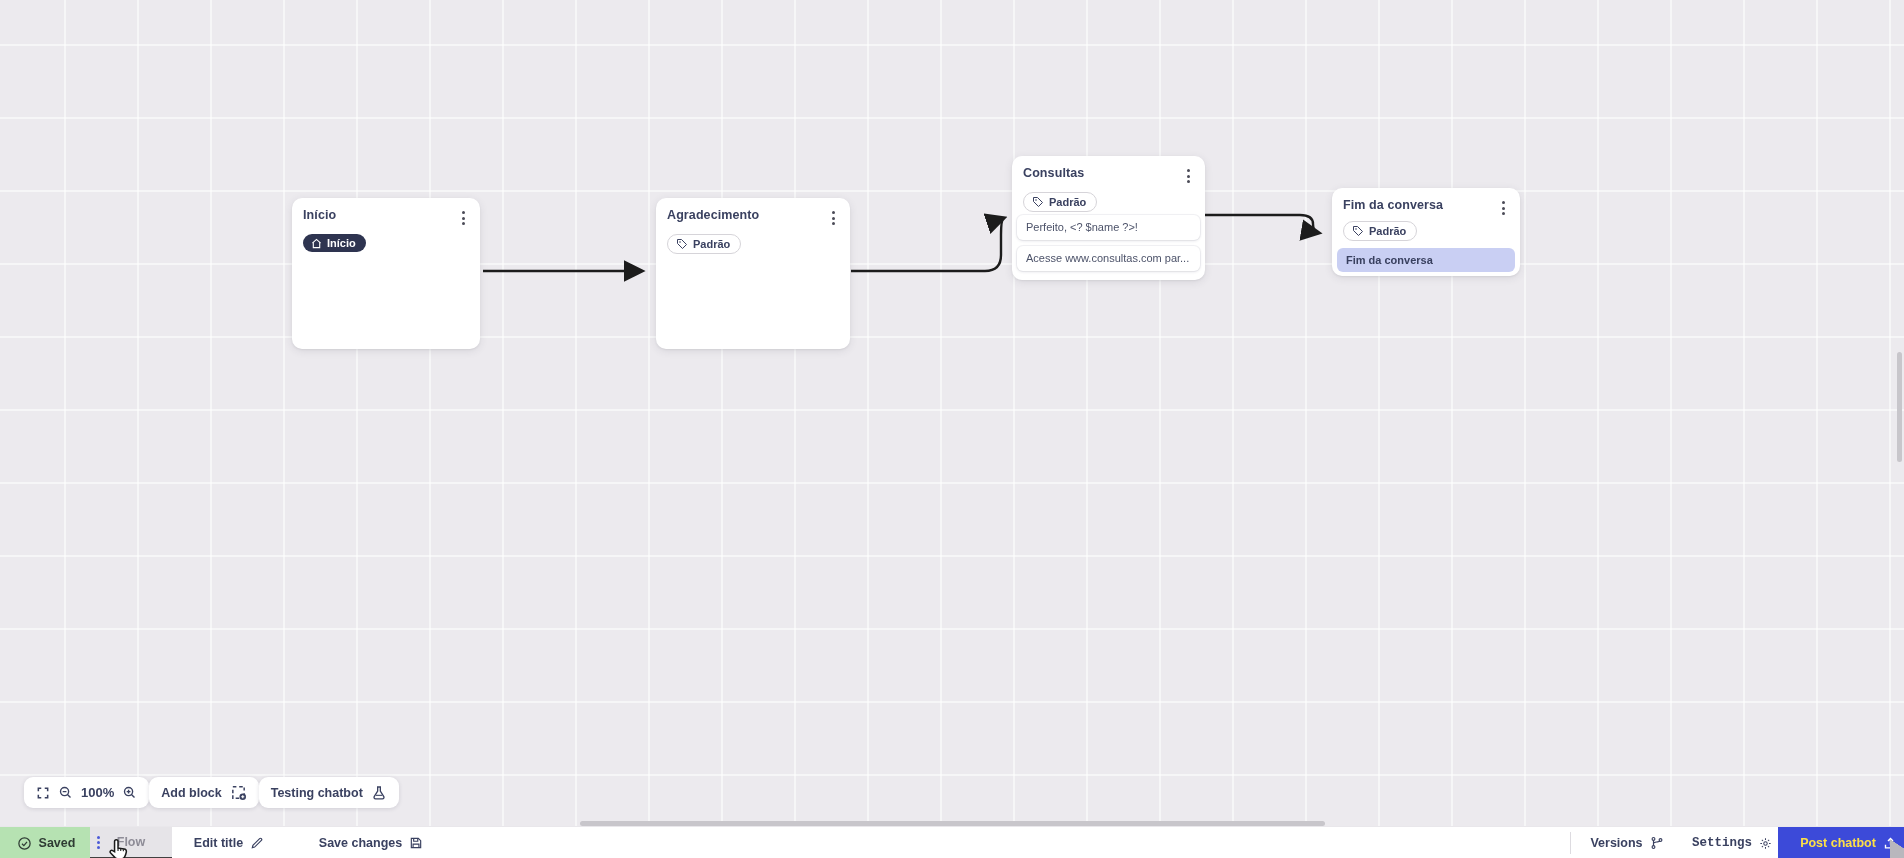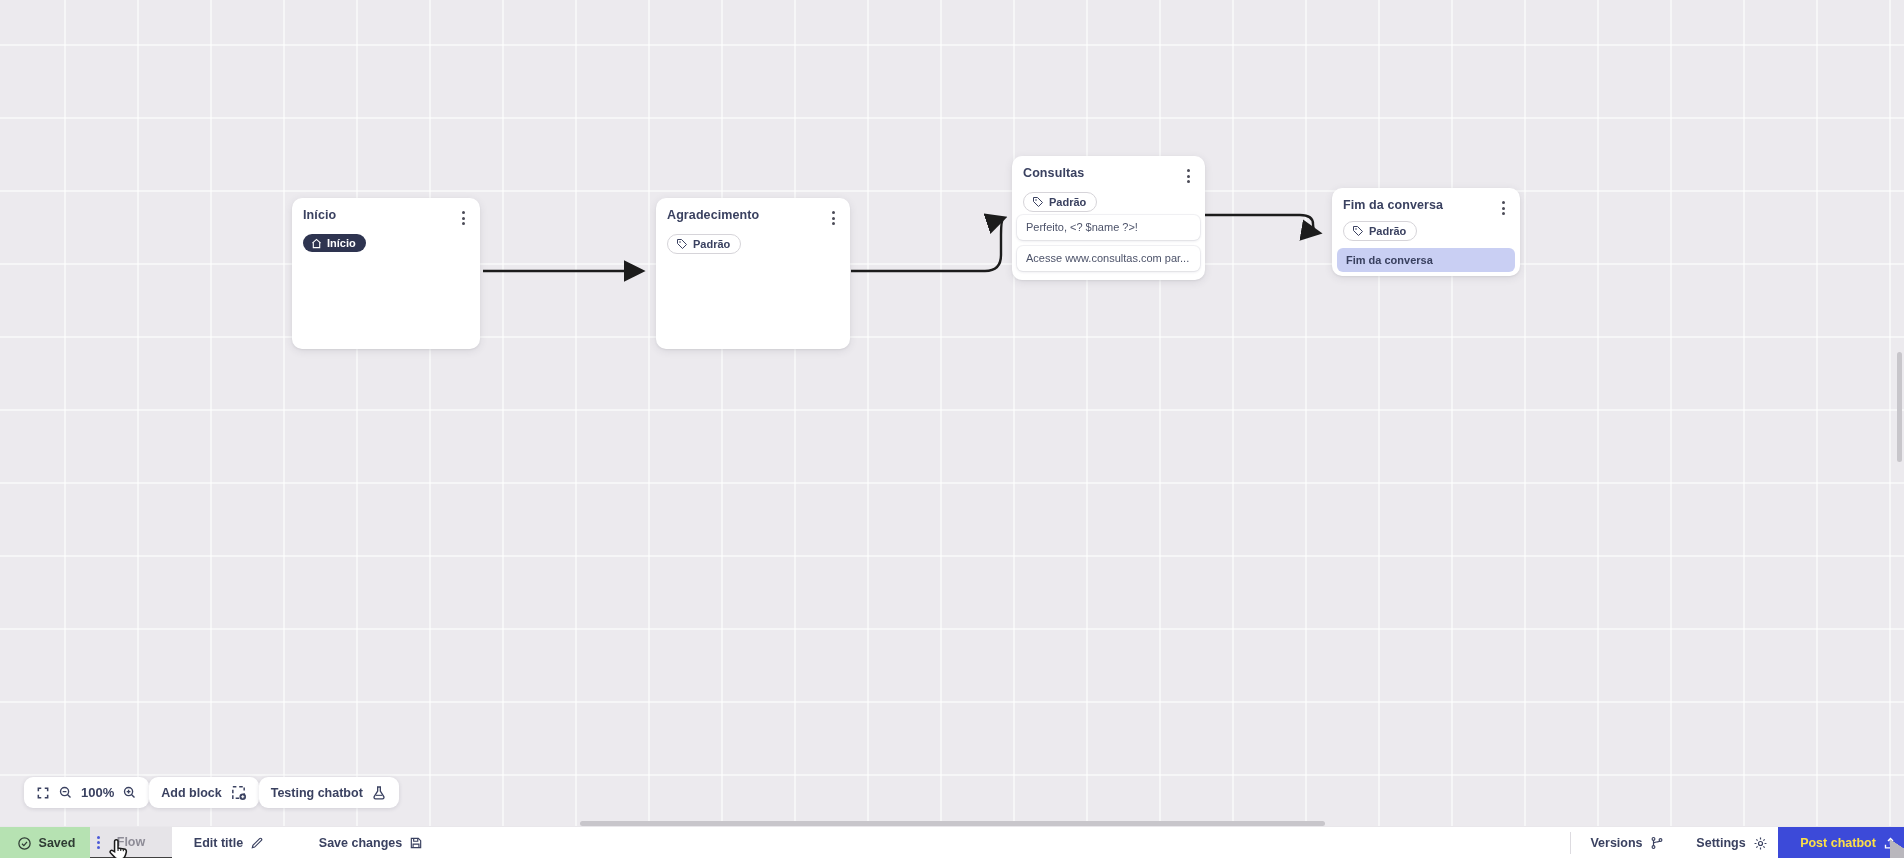--- a/index.html
+++ b/index.html
@@ -46,21 +46,21 @@
   .sb-item{position:absolute;top:0;height:32px;display:flex;align-items:center;justify-content:center;
     gap:7px;font-size:12.5px;color:#3a4160;font-weight:700;cursor:pointer;}
   .saved{left:0;width:92px;background:#b6e2b2;color:#2e3b33;}
   .flow-tab{left:90px;width:82px;background:#e6e4e8;color:#8e8c97;border-bottom:2px solid #404040;box-sizing:border-box;}
   .flow-tab .drag-dots{position:absolute;left:7px;display:flex;flex-direction:column;gap:2px;}
   .flow-tab .drag-dots i{width:3px;height:3px;border-radius:50%;background:#4b59d8;display:block;}
   .edit-title{left:186px;width:86px;align-items:center;}
   .save-changes{left:294px;width:110px;margin-left:22px;}
   .sb-sep{position:absolute;left:1570px;top:5px;height:22px;width:1px;background:#dddbe0;}
   .versions{left:1588px;width:78px;}
-  .settings{left:1692px;width:80px;}
+  .settings{left:1692px;width:80px;font-family:Liberation Mono, monospace;}
   .post-btn{left:1778px;width:142px;background:#3c4ad9;color:#fde047;border-radius:0;}
   .corner-wedge{position:absolute;right:0;bottom:0;width:30px;height:20px;
     background:linear-gradient(to top right,#b9b7bd 0 49%,transparent 50%);pointer-events:none;}
   
   .cursor{position:absolute;left:106px;top:837px;pointer-events:none;z-index:50;}
 </style>
 </head>
 <body>
 
 <div class="stage">

